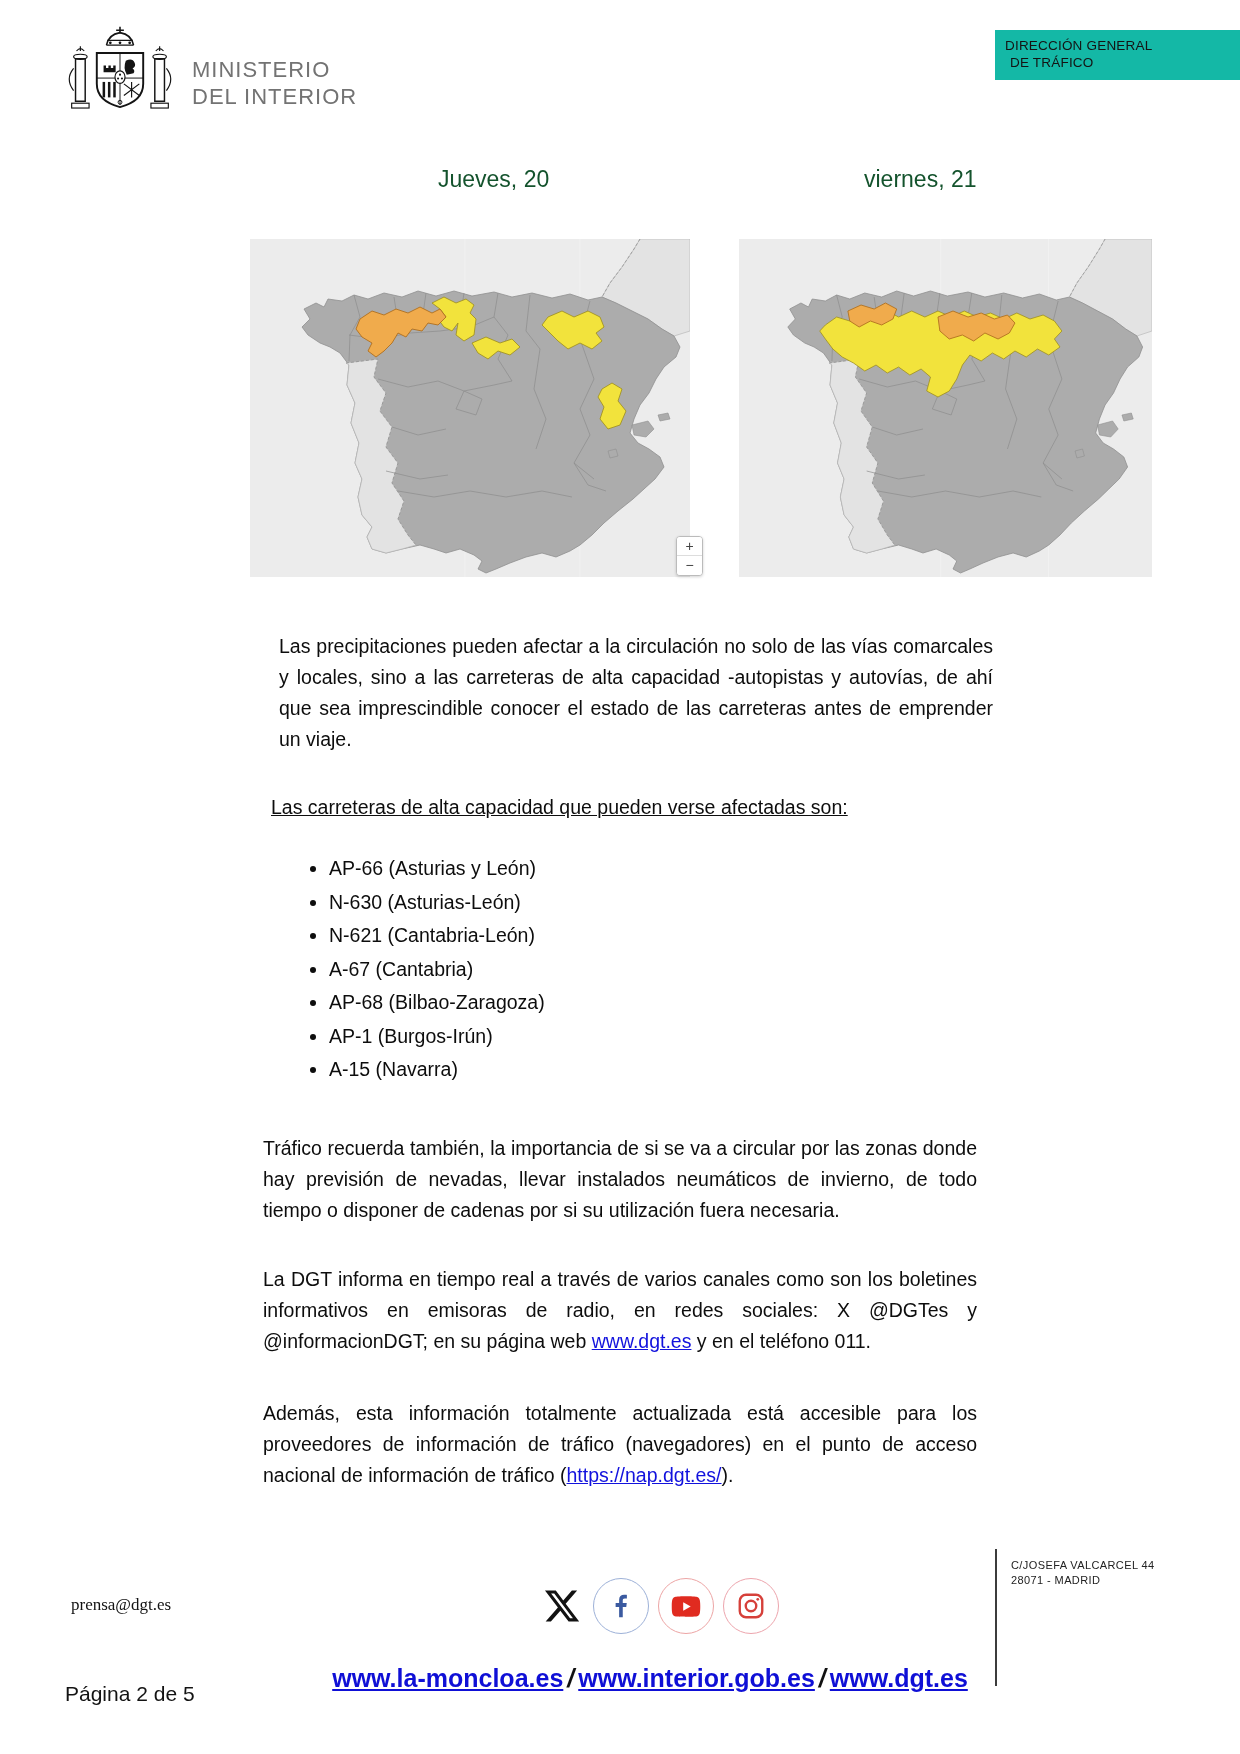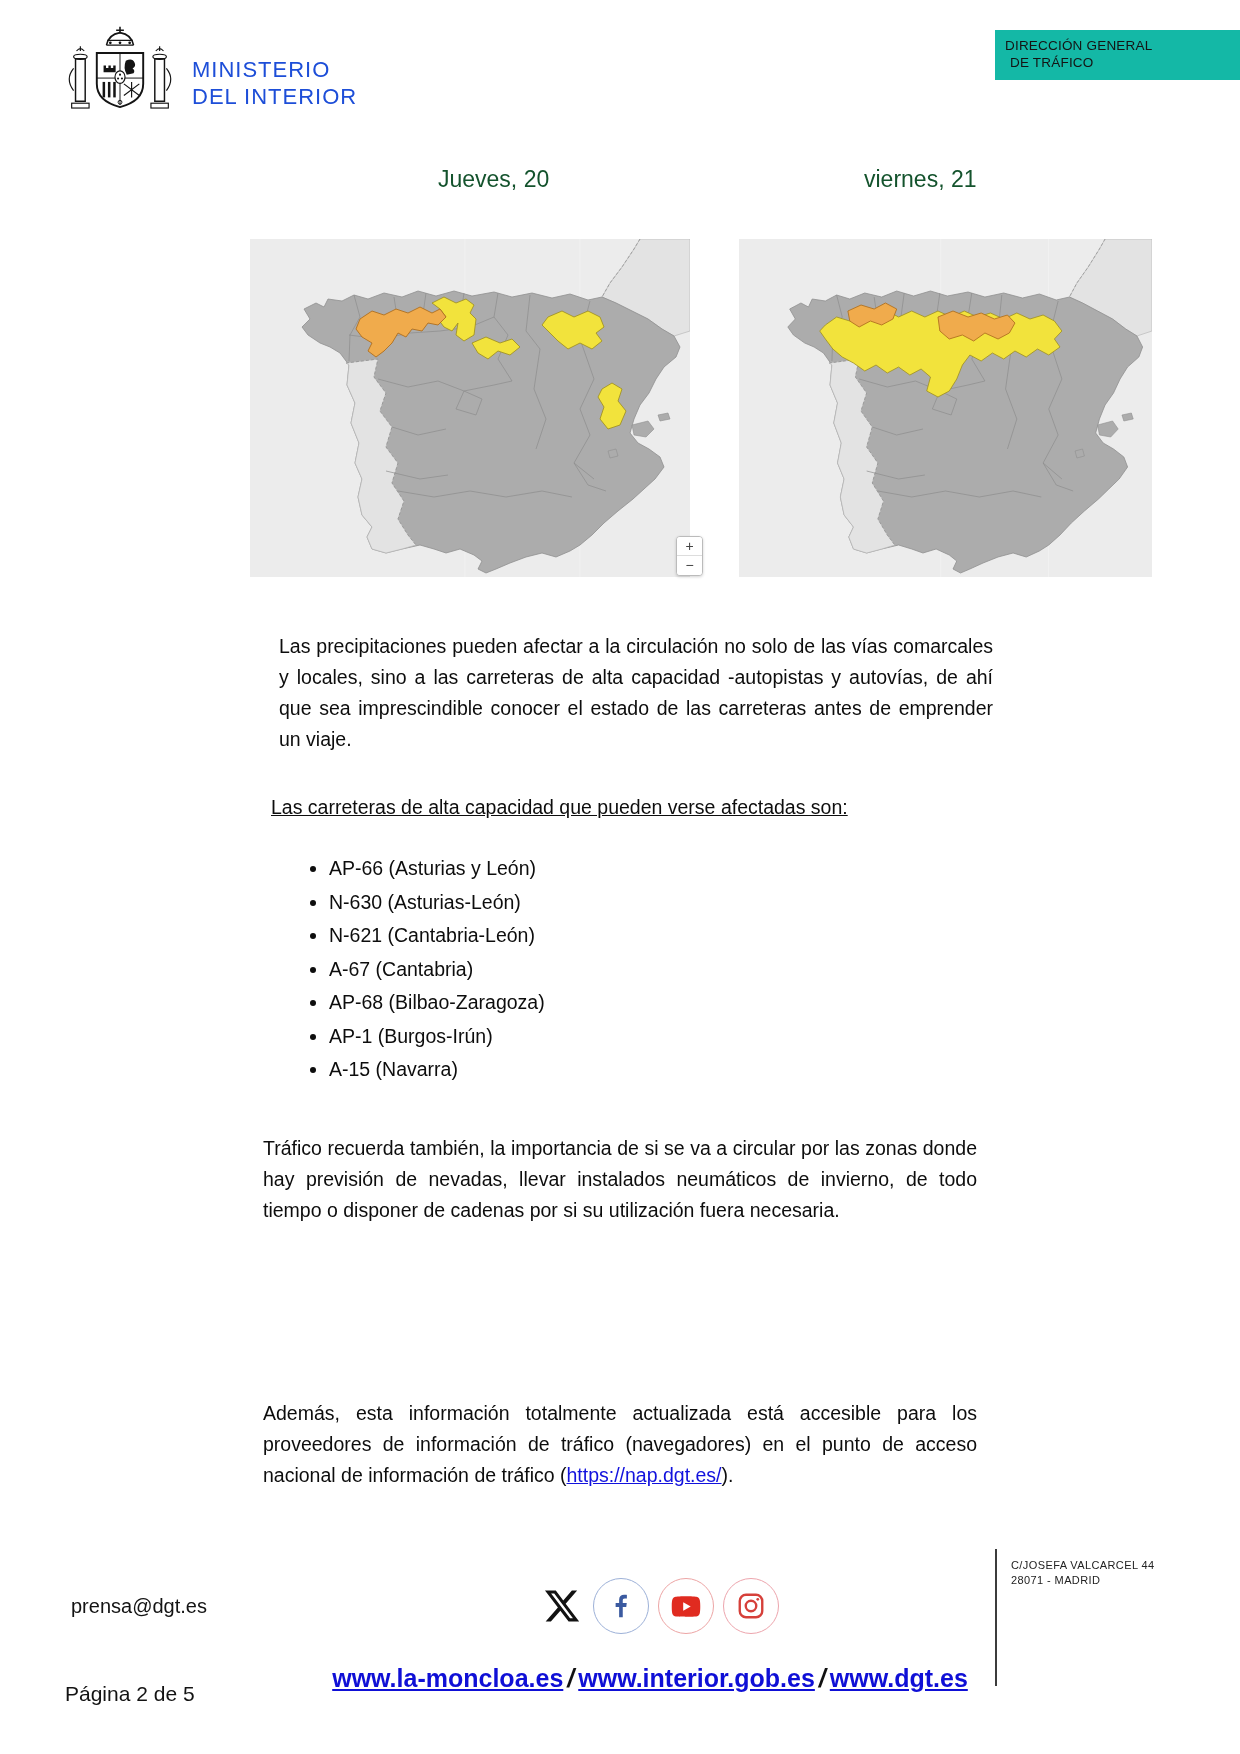--- a/index.html
+++ b/index.html
@@ -4,21 +4,21 @@
 <style>
   html,body{margin:0;padding:0;background:#888;}
   .page{
     position:relative;width:1240px;height:1754px;background:#ffffff;
     font-family:"Liberation Sans", sans-serif;color:#111;overflow:hidden;
     margin:0 auto;
   }
   
   .coat{position:absolute;left:60px;top:22px;width:120px;height:116px;}
   .ministry-name{position:absolute;left:192px;top:56px;font-size:22px;line-height:27px;
-    letter-spacing:1px;color:#1d4ed8;}
+    letter-spacing:1px;color:#737373;}
   .dept-box{position:absolute;left:995px;top:30px;width:245px;height:50px;background:#14b8a6;
     color:#141414;font-size:13.5px;line-height:16.5px;padding:8px 0 0 10px;box-sizing:border-box;
     letter-spacing:.2px;}
   .dept-box .l2{padding-left:5px;}
   
   .map-title{position:absolute;top:166px;font-size:23px;color:#14532d;}
   .map-title.left{left:438px;}
   .map-title.right{left:864px;text-align:center;}
   .map{position:absolute;top:239px;background:var(--sea,#ececec);}
   .map.left{left:250px;width:440px;height:338px;}
@@ -37,21 +37,21 @@
   .zoom-ctl button{display:block;width:100%;height:19px;border:0;background:#fff;color:#444;
     font-size:14px;line-height:17px;padding:0;cursor:pointer;font-family:inherit;}
   .zoom-ctl button:first-child{border-bottom:1px solid #ddd;}
   
   .bodycol{position:absolute;left:263px;width:714px;font-size:19.5px;line-height:31px;color:#0d0d0d;}
   .just{text-align:justify;}
   .doc-link{color:#1212dd;text-decoration:underline;cursor:pointer;}
   ul.roads{margin:0;padding:0 0 0 66px;list-style:disc outside;}
   ul.roads li{line-height:33.5px;}
   
-  .email{position:absolute;left:71px;top:1595px;font-size:20px;color:#131313;}
+  .email{position:absolute;left:71px;top:1595px;font-size:17px;color:#131313;font-family:Liberation Serif, serif;}
   .page-ind{position:absolute;left:65px;top:1682px;font-size:21px;color:#131313;}
   .socials{position:absolute;left:540px;top:1578px;height:56px;display:flex;align-items:center;gap:9px;}
   .soc{width:54px;height:54px;border-radius:50%;display:flex;align-items:center;justify-content:center;}
   .soc.fb{border:1px solid #9db1d8;}
   .soc.yt{border:1px solid #eda5a5;}
   .soc.ig{border:1px solid #eda5ad;}
   .soc.x{border:none;width:44px;}
   .footer-links{position:absolute;left:300px;top:1664px;width:700px;text-align:center;
     font-size:25px;font-weight:bold;}
   .footer-links a{color:#0f0fd6;text-decoration:underline;cursor:pointer;}
@@ -210,20 +210,21 @@
     <li>N-630 (Asturias-León)</li>
     <li>N-621 (Cantabria-León)</li>
     <li>A-67 (Cantabria)</li>
     <li>AP-68 (Bilbao-Zaragoza)</li>
     <li>AP-1 (Burgos-Irún)</li>
     <li>A-15 (Navarra)</li>
   </ul>
 
   <p class="bodycol just" style="top:1133px;margin:0;position:absolute;">Tráfico recuerda también, la importancia de si se va a circular por las zonas donde hay previsión de nevadas, llevar instalados neumáticos de invierno, de todo tiempo o disponer de cadenas por si su utilización fuera necesaria.</p>
 
+  <p class="bodycol just" style="top:1264px;margin:0;position:absolute;"><span>La DGT informa en tiempo real a través de varios canales como son los boletines informativos en emisoras de radio, en redes sociales: X @DGTes y @informacionDGT; en su página web </span><a class="doc-link">www.dgt.es</a><span> y en el teléfono 011.</span></p>
 
   <p class="bodycol just" style="top:1398px;margin:0;position:absolute;"><span>Además, esta información totalmente actualizada está accesible para los proveedores de información de tráfico (navegadores) en el punto de acceso nacional de información de tráfico (</span><a class="doc-link">https://nap.dgt.es/</a><span>).</span></p>
 
   <div class="email">prensa@dgt.es</div>
 
   <div class="socials">
     <div class="soc x">
       <svg width="38" height="38" viewBox="0 0 24 24">
         <path fill="#121212" d="M18.244 2.25h3.308l-7.227 8.26 8.502 11.24H16.17l-5.214-6.817L4.99 21.75H1.68l7.73-8.835L1.254 2.25H8.08l4.713 6.231z M17.083 19.77h1.833L7.084 4.126H5.117z"></path>
       </svg>

